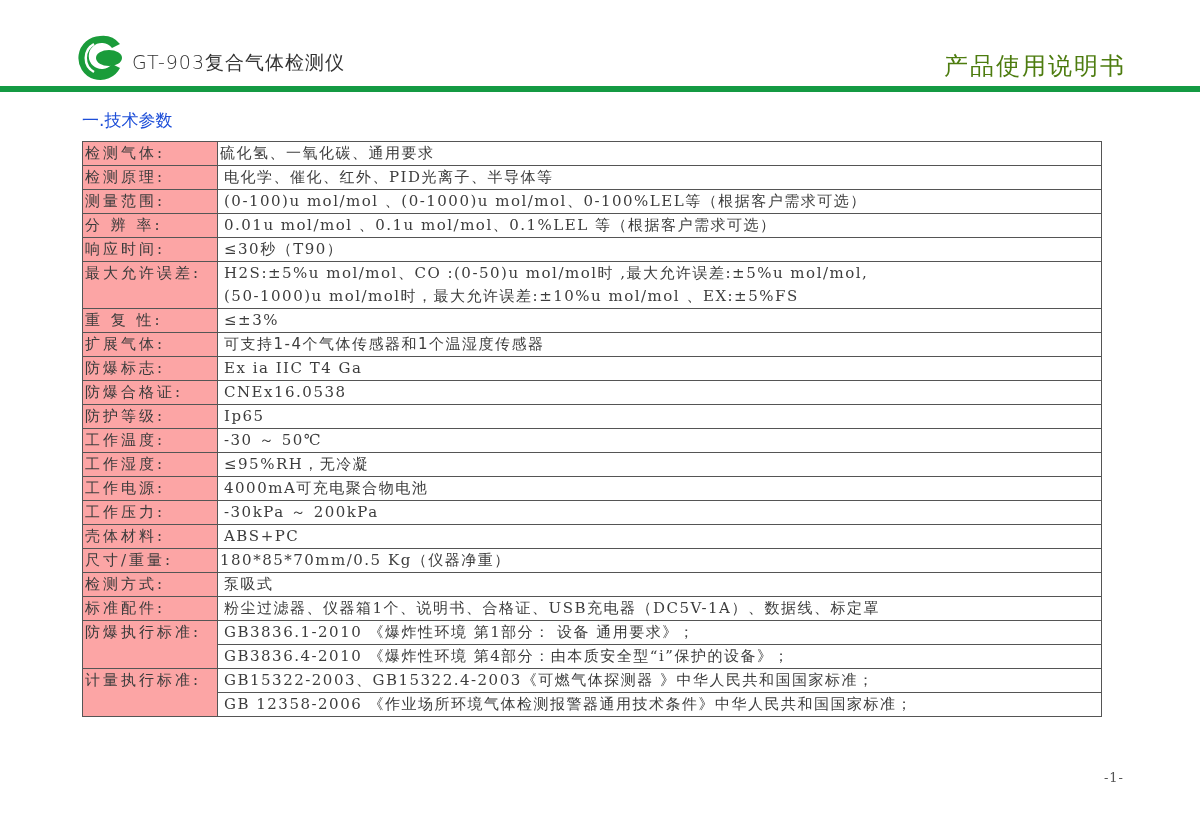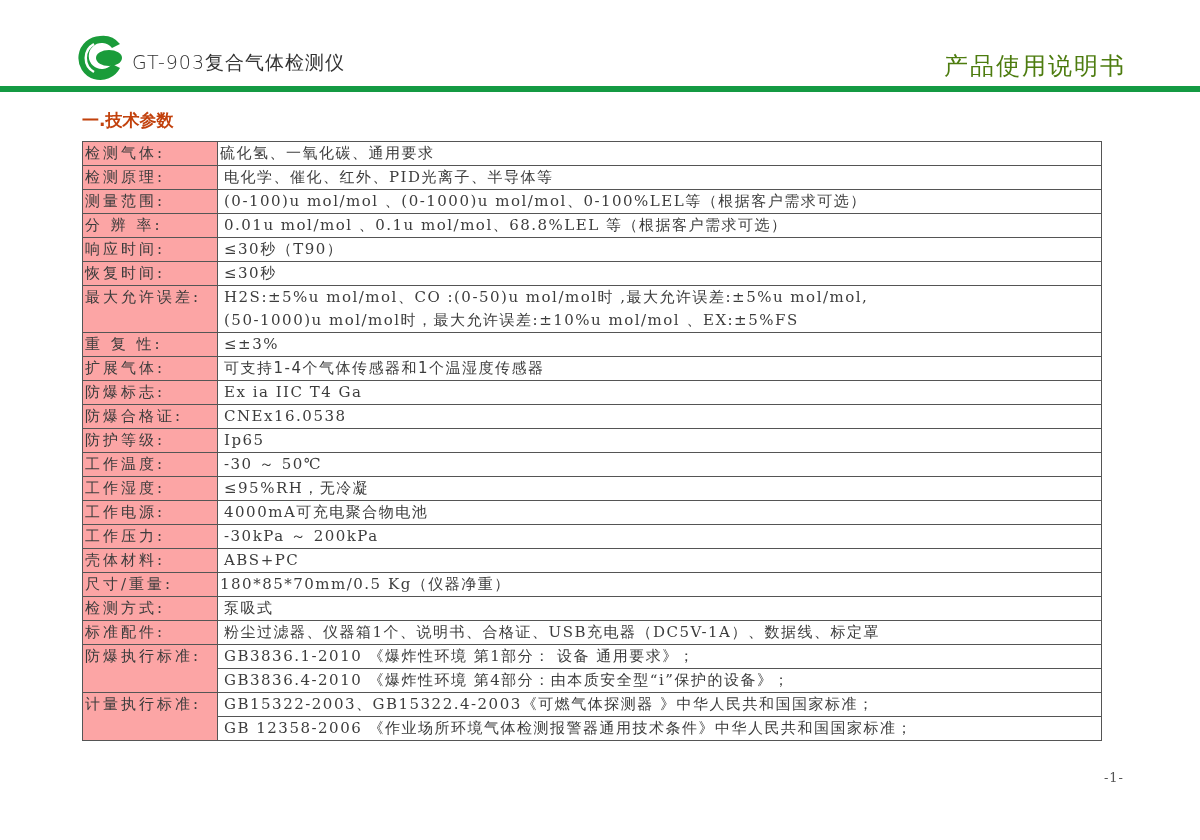--- a/index.html
+++ b/index.html
@@ -5,21 +5,21 @@
   html, body { margin:0; padding:0; background:#ffffff; }
   body { width:1200px; height:840px; position:relative; overflow:hidden;
          font-family: "DejaVu Serif", "Liberation Serif", serif; color:#3a3a3a; }
   .header { position:absolute; left:0; top:0; width:1200px; height:92px; }
   .logo { position:absolute; left:76px; top:34px; width:48px; height:48px; }
   .doc-title { position:absolute; left:132px; top:50px; font-size:19px; letter-spacing:1px; color:#333;
                font-family: "DejaVu Sans", "Liberation Sans", sans-serif; font-weight:300; }
   .doc-type { position:absolute; right:74px; top:50px; font-size:24px; color:#4d7c0f; letter-spacing:2px;
               font-family: "DejaVu Sans", "Liberation Sans", sans-serif; }
   .rule { position:absolute; left:0; top:86px; width:1200px; height:6px; background:#149a43; }
-  .section-title { position:absolute; left:82px; top:109px; font-size:17px; font-weight:bold; color:#c2410c;
+  .section-title { position:absolute; left:82px; top:109px; font-size:17px; font-weight:normal; color:#1d4ed8;
                    font-family: "DejaVu Sans", "Liberation Sans", sans-serif; }
   table.spec { position:absolute; left:82px; top:141px; width:1020px; border-collapse:collapse; table-layout:fixed; }
   table.spec td { border:1px solid #555; padding:0 4px; height:23px; font-size:15px; line-height:23px;
                   white-space:nowrap; overflow:hidden; letter-spacing:1.5px; color:#3c3c3c; }
   table.spec td.lbl { width:128px; background:#fca5a5; letter-spacing:3px; padding-left:2px; }
   table.spec td.val { padding-left:6px; }
   table.spec td.first { padding-left:2px; }
   table.spec tr.cont td.lbl { border-top:none; }
   table.spec tr.contprev td.lbl { border-bottom:none; }
   .page-num { position:absolute; right:76px; top:770px; font-size:13px; color:#555; letter-spacing:1px; }
@@ -50,29 +50,25 @@
   <tr>
     <td class="lbl">检测原理:</td>
     <td class="val">电化学、催化、红外、PID光离子、半导体等</td>
   </tr>
   <tr>
     <td class="lbl">测量范围:</td>
     <td class="val">(0-100)u mol/mol 、(0-1000)u mol/mol、0-100%LEL等（根据客户需求可选）</td>
   </tr>
   <tr>
     <td class="lbl">分 辨 率:</td>
-    <td class="val">0.01u mol/mol 、0.1u mol/mol、68.8%LEL  等（根据客户需求可选）</td>
+    <td class="val">0.01u mol/mol 、0.1u mol/mol、0.1%LEL  等（根据客户需求可选）</td>
   </tr>
   <tr>
     <td class="lbl">响应时间:</td>
     <td class="val">≤30秒（T90）</td>
-  </tr>
-  <tr>
-    <td class="lbl">恢复时间:</td>
-    <td class="val">≤30秒</td>
   </tr>
   <tr class="contprev">
     <td class="lbl" style="border-bottom:none;">最大允许误差:</td>
     <td class="val" style="border-bottom:none;">H2S:±5%u mol/mol、CO :(0-50)u mol/mol时 ,最大允许误差:±5%u mol/mol,</td>
   </tr>
   <tr class="cont">
     <td class="lbl" style="border-top:none;"></td>
     <td class="val" style="border-top:none;">(50-1000)u mol/mol时，最大允许误差:±10%u mol/mol 、EX:±5%FS</td>
   </tr>
   <tr>

